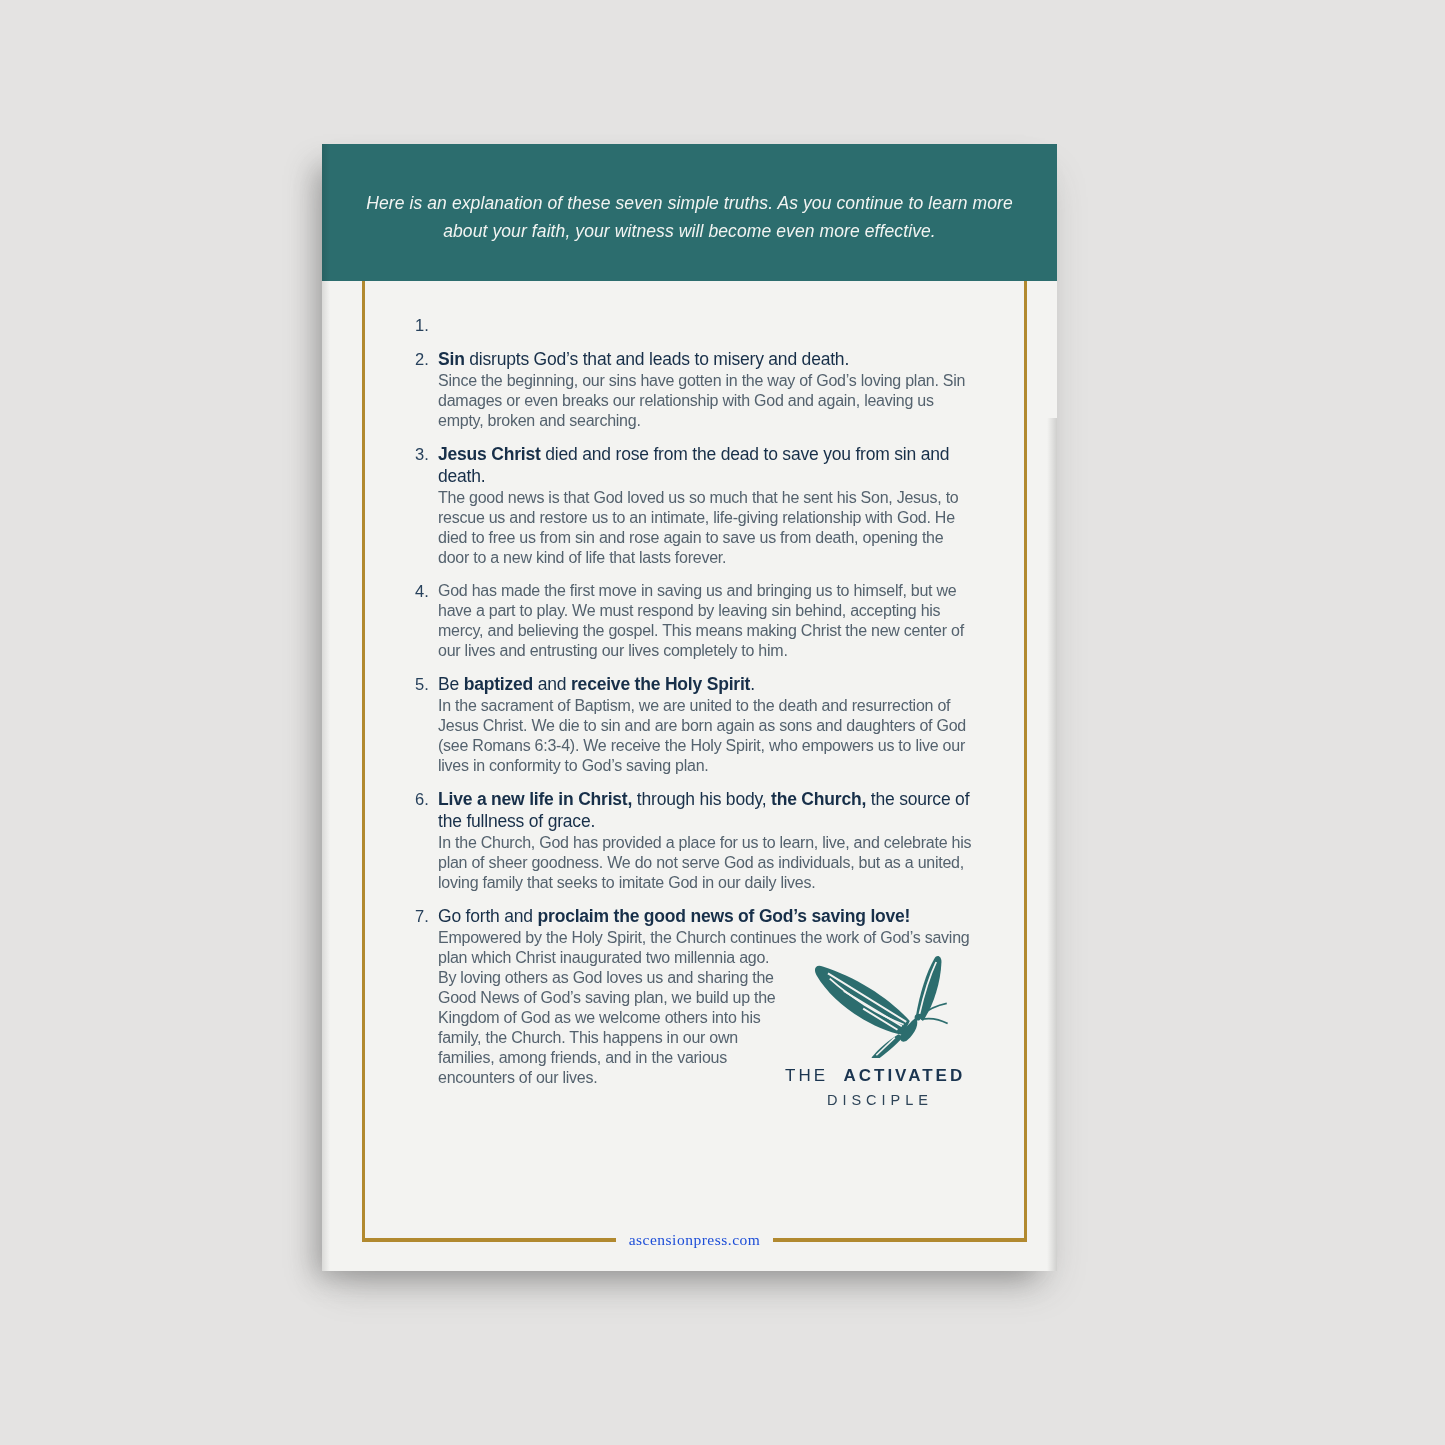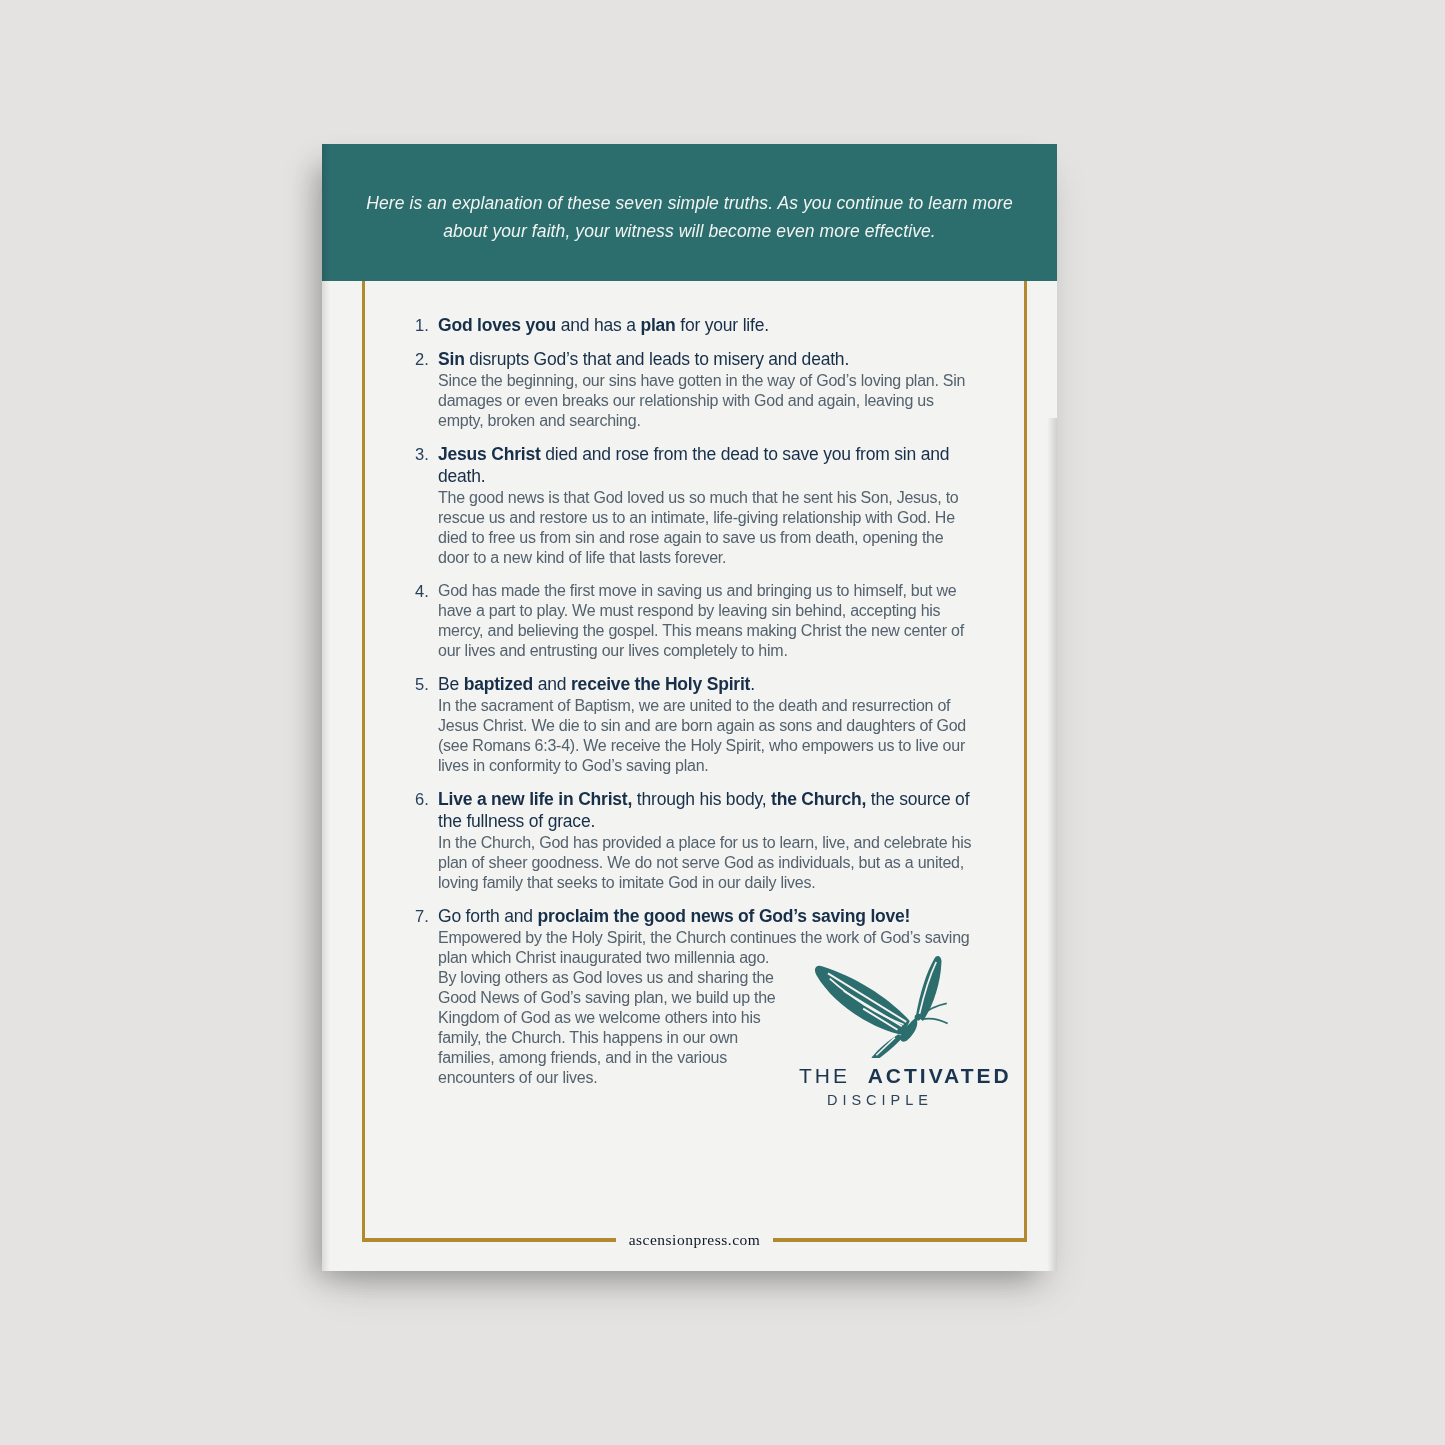--- a/index.html
+++ b/index.html
@@ -96,25 +96,24 @@
     float: right;
     width: 190px;
     height: 172px;
     margin-left: 10px;
     shape-outside: inset(26px 0 0 8px);
   }
   .logo-inner { margin-top: 26px; }
   .butterfly { display: block; margin-left: 6px; }
   .logo-line1 {
     margin-top: 8px;
-    font-size: 21px;
+    font-size: 17px;
     letter-spacing: 3px;
     color: #1b3550;
     white-space: nowrap;
-    margin-left: 14px;
   }
   .logo-line1 .bold { font-weight: 700; }
   .logo-line2 {
     margin-top: 4px;
     font-size: 14.5px;
     letter-spacing: 5px;
     color: #2e4458;
     text-align: center;
   }
   
@@ -124,21 +123,21 @@
     top: 951px; height: 16px;
     display: flex;
     align-items: center;
     gap: 13px;
   }
   .footer-line { flex: 1; height: 4px; background: #b1892f; }
   .footer-url {
     font-family: "Liberation Serif", serif;
     font-size: 15.5px;
     letter-spacing: 0.5px;
-    color: #0f172a;
+    color: #1d4ed8;
     white-space: nowrap;
   }
 </style>
 </head>
 <body>
 
 <div class="canvas">
   <div class="card">
 
     <div class="band">
@@ -146,21 +145,20 @@
     </div>
 
     <div class="body-area">
       <div class="frame"></div>
 
       <div class="content">
 
         <div class="truth">
           <div class="num">1.</div>
           <div class="truth-content">
-            <div class="truth-heading"><span class="bold">God loves you</span><span> and has a </span><span class="bold">plan</span><span> for your life.</span></div>
           </div>
         </div>
 
         <div class="truth">
           <div class="num">2.</div>
           <div class="truth-content">
             <div class="truth-heading"><span class="bold">Sin</span><span> disrupts God’s that and leads to misery and death.</span></div>
             <div class="truth-body">Since the beginning, our sins have gotten in the way of God’s loving plan. Sin damages or even breaks our relationship with God and again, leaving us empty, broken and searching.</div>
           </div>
         </div>

